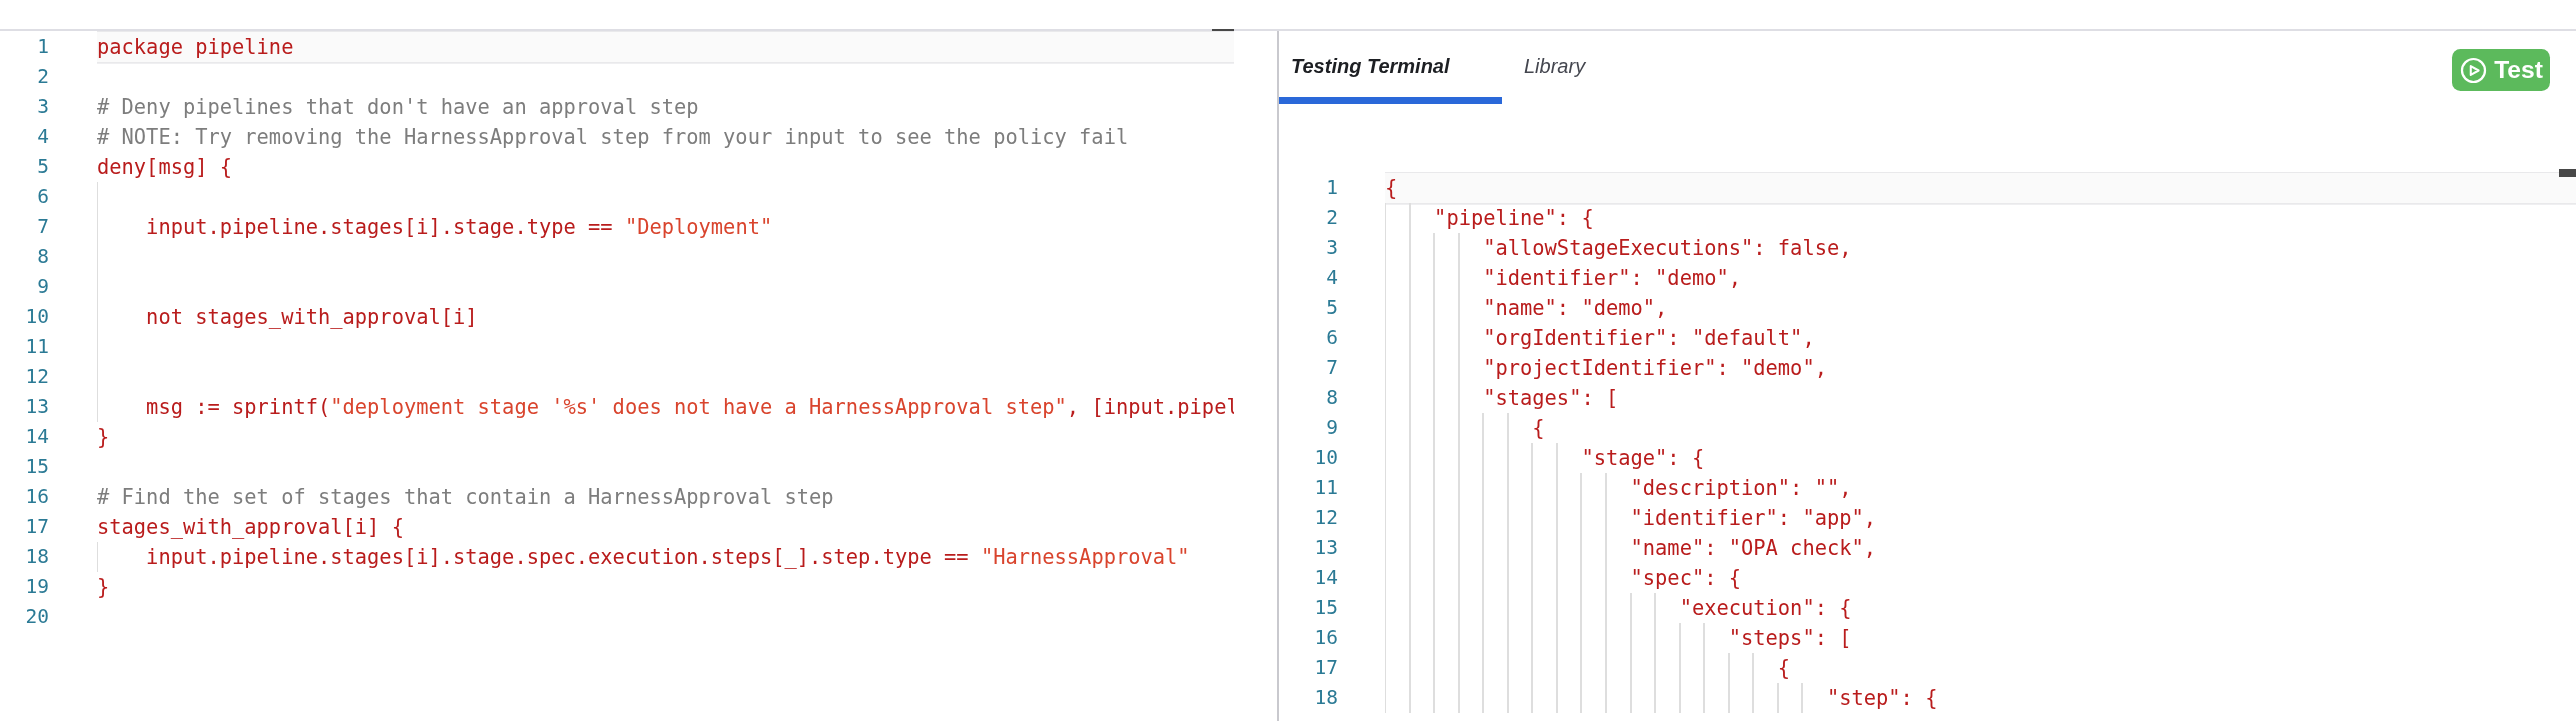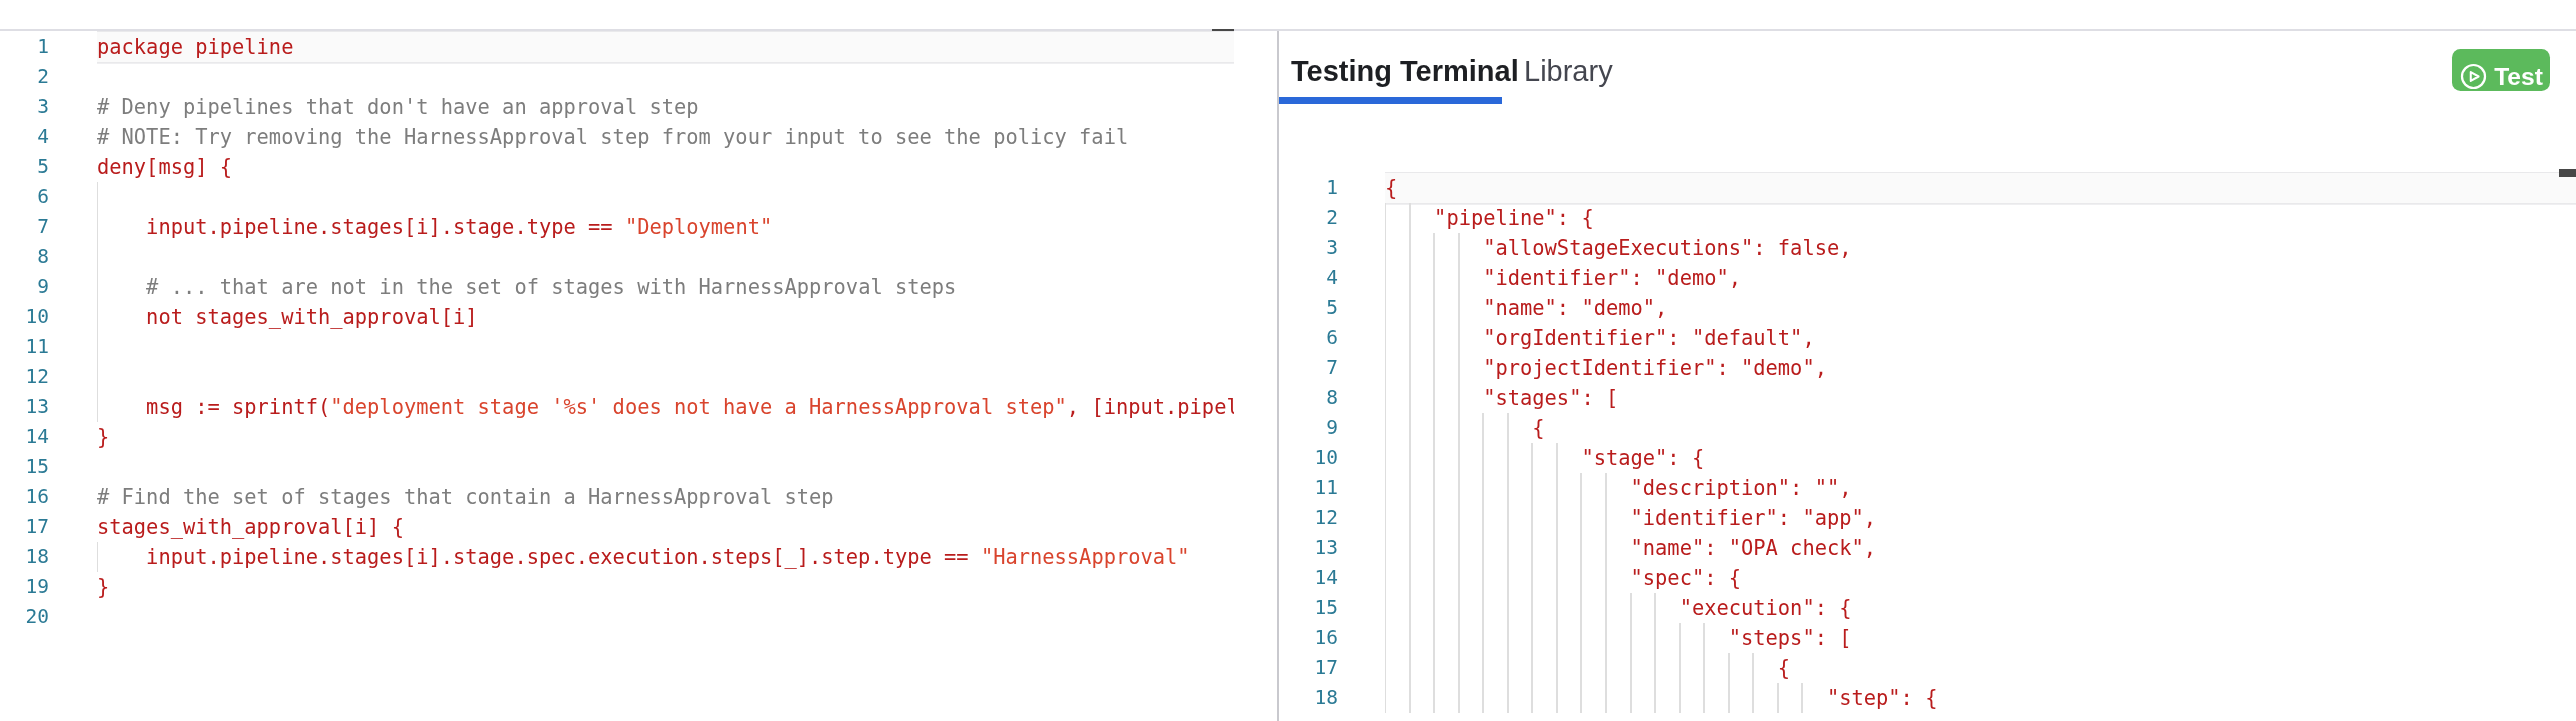--- a/index.html
+++ b/index.html
@@ -23,26 +23,26 @@
   #right-editor .ed-num{width:59px;}
   #right-editor .ed-code{margin-left:47px;}
   .ed-guide{position:absolute;top:0;height:30px;width:1.7px;background:#dedede;}
   .tok-code{color:#b91c1c;}
   .tok-comment{color:#7d7d7d;}
   .tok-string{color:#d9442d;}
   #left-editor{left:0;top:31px;width:1234px;height:691px;}
   .left-edge{position:absolute;left:1233px;top:31px;width:0.8px;height:691px;background:#eeeeee;}
   
   .right-pane{position:absolute;left:1279px;top:31px;width:1297px;height:691px;overflow:hidden;background:#fff;}
-  .tab{position:absolute;top:24px;font-size:29px;cursor:default;}
+  .tab{position:absolute;top:24px;font-size:20px;cursor:default;font-style:italic;}
   .tab.active{font-weight:bold;color:#1d1f23;}
   .tab.inactive{color:#44464f;}
   .tab-underline{position:absolute;left:0;top:66px;width:223px;height:6.8px;background:#2a68d9;}
   .test-btn{position:absolute;left:1173px;top:18px;width:98px;height:42px;border-radius:8.5px;
-    background:#5cba5c;display:flex;align-items:flex-end;justify-content:center;gap:6px;
+    background:#5cba5c;display:flex;align-items:center;justify-content:center;gap:6px;
     color:#ffffff;font-size:24.6px;font-weight:bold;}
   .input-bar{position:absolute;left:0;top:73px;width:1297px;height:66px;background:#edf8fd;}
   .input-label{position:absolute;left:24.6px;top:0;height:66px;line-height:66px;font-size:23px;color:#202228;font-weight:500;}
   .code-icon{position:absolute;left:1029px;top:0;height:66px;line-height:66px;font-size:25.5px;font-weight:bold;color:#aeb2bf;letter-spacing:-1.7px;}
   .select-input-btn{position:absolute;left:1083px;top:14.4px;width:184px;height:39px;box-sizing:border-box;
     border:1.7px solid #2f6ad4;border-radius:8.5px;background:#ffffff;color:#2f6ad4;
     font-size:23px;font-weight:600;display:flex;align-items:center;justify-content:center;
     font-family:"Liberation Sans", sans-serif;}
   #right-editor{left:0;top:141px;width:1297px;height:550px;}
 </style>
@@ -83,21 +83,21 @@
       <div class="ed-row">
         <div class="ed-num">7</div>
         <div class="ed-code"><span class="ed-guide" style="left: -0.8px;"></span><span class="tok-code">    input.pipeline.stages[i].stage.type == </span><span class="tok-string">"Deployment"</span></div>
       </div>
       <div class="ed-row">
         <div class="ed-num">8</div>
         <div class="ed-code"><span class="ed-guide" style="left: -0.8px;"></span></div>
       </div>
       <div class="ed-row">
         <div class="ed-num">9</div>
-        <div class="ed-code"><span class="ed-guide" style="left: -0.8px;"></span><span class="tok-code">    </span><span class="tok-comment"># ... that are not in the set of stages with HarnessApproval steps</span></div>
+        <div class="ed-code"><span class="ed-guide" style="left: -0.8px;"></span><span class="tok-code">    </span></div>
       </div>
       <div class="ed-row">
         <div class="ed-num">10</div>
         <div class="ed-code"><span class="ed-guide" style="left: -0.8px;"></span><span class="tok-code">    not stages_with_approval[i]</span></div>
       </div>
       <div class="ed-row">
         <div class="ed-num">11</div>
         <div class="ed-code"><span class="ed-guide" style="left: -0.8px;"></span></div>
       </div>
       <div class="ed-row">

